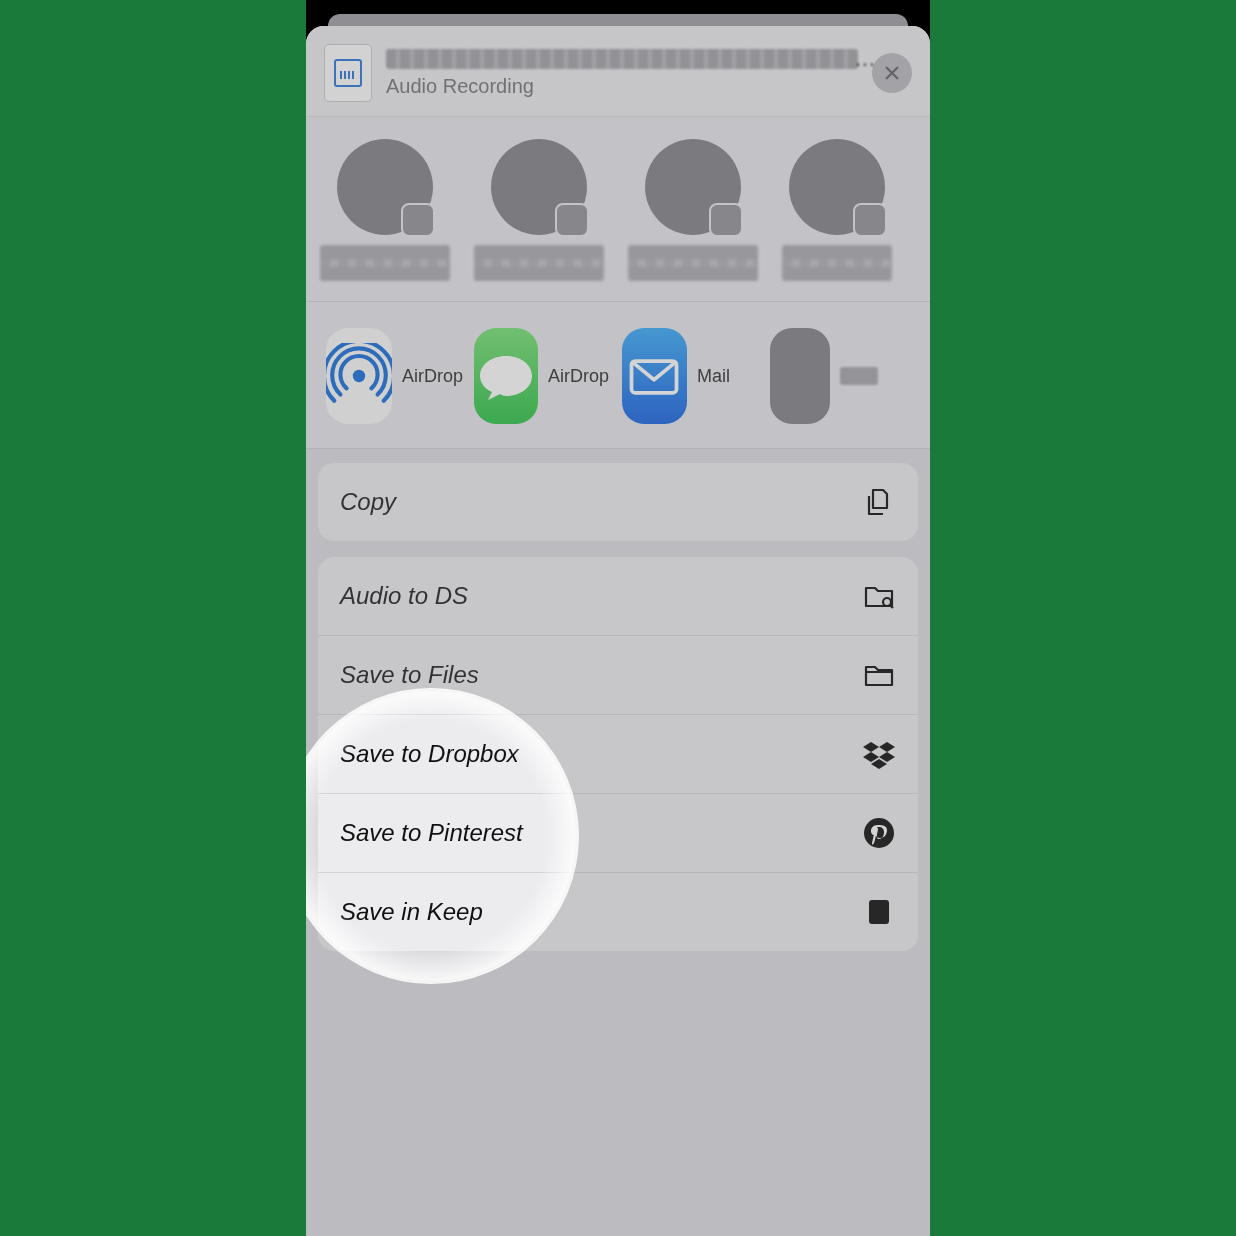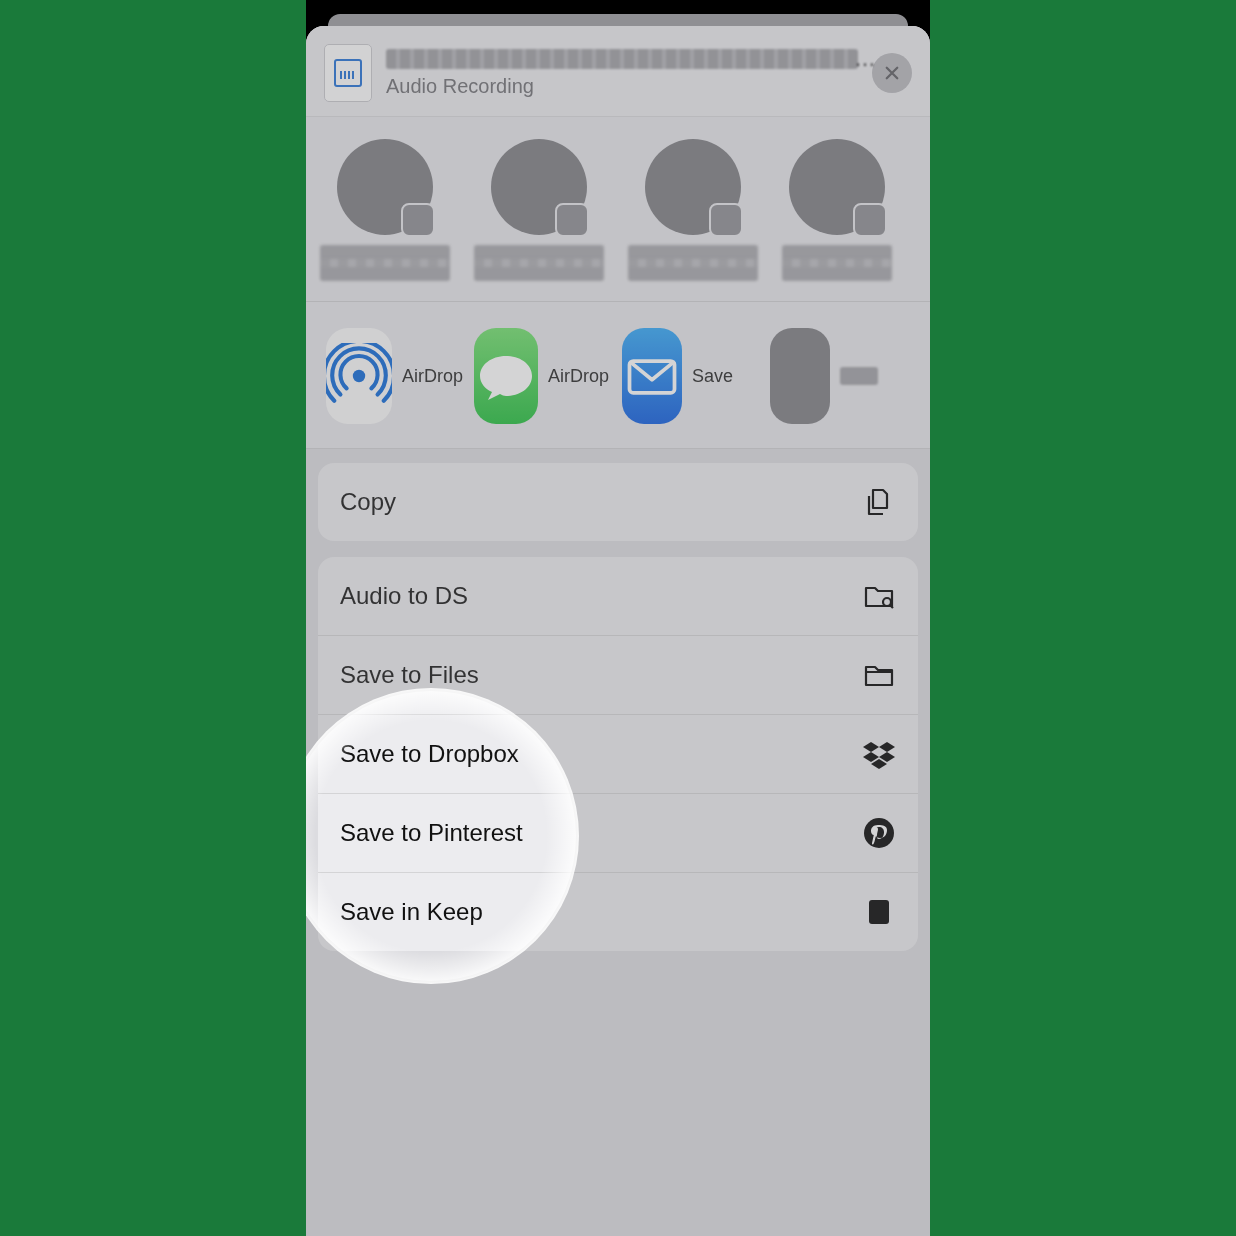--- a/index.html
+++ b/index.html
@@ -181,21 +181,21 @@
   .app-item.blank .app-label{
     width:60px; height:18px;
     background:#a0a0a5; filter:blur(1.2px); border-radius:3px;
   }
 
   
   .list-area {
     flex:1;
     background:#dcdce0;
     padding: 14px 12px 16px 12px;
-    display:flex; flex-direction:column; gap:16px;
+    display:flex; flex-direction:column; gap:16px;font-style:italic;
   }
   .list-group {
     background:#ececef;
     border-radius:16px;
     overflow:hidden;
   }
   .list-row {
     display:flex; align-items:center; justify-content:space-between;
     padding: 22px 22px;
     border-bottom:1px solid rgba(0,0,0,0.10);
@@ -271,21 +271,21 @@
         </div>
         <div class="app-label">AirDrop</div>
       </div>
       <div class="app-item">
         <div class="app-icon mail-bg">
           <svg viewBox="0 0 64 64" width="60" height="60">
             <rect x="8" y="16" width="48" height="34" rx="4" fill="none" stroke="#fff" stroke-width="4"></rect>
             <path d="M10 18 L32 36 L54 18" fill="none" stroke="#fff" stroke-width="4" stroke-linecap="round" stroke-linejoin="round"></path>
           </svg>
         </div>
-        <div class="app-label">Save</div>
+        <div class="app-label">Mail</div>
       </div>
       <div class="app-item blank">
         <div class="app-icon blank-bg"></div>
         <div class="app-label"></div>
       </div>
     </div>
 
     <div class="list-area">
 
       <div class="list-group">

